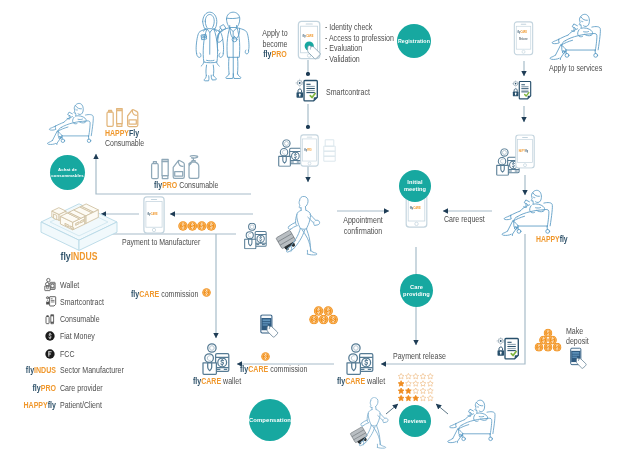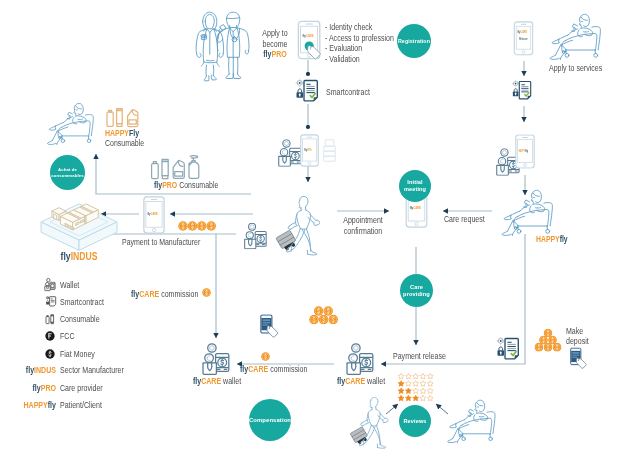--- a/index.html
+++ b/index.html
@@ -736,33 +736,33 @@
         <path d="M3.0,8.4 c0,-0.9 0.6,-1.5 1.3,-1.6 h3.6 c0.7,0.1 1.3,0.7 1.3,1.6 v11.6 c0,0.8 -0.5,1.3 -1.2,1.3 h-3.8 c-0.7,0 -1.2,-0.5 -1.2,-1.3 z"></path>
         <path d="M12.6,3.5 h5.6 v1.6 h-5.6 z"></path>
         <path d="M12.6,5.6 h5.6 v13.0 h-5.6 z"></path>
         <path d="M12.9,18.6 h5.0 v2.8 h-5.0 z"></path>
       </svg>
       <div class="lbl" style="left:16px;top:2.5px;font-size:8.6px"><span>Consumable</span></div>
     </div>
     <div style="position:relative;height:17.3px">
       <svg class="ico" style="left:1px;top:2.5px;width:10px;height:10px" viewBox="0 0 12 12">
         <circle cx="6" cy="6" r="5.6" fill="#1a1a1a"></circle>
+        <g fill="none" stroke="#fff" stroke-width="1.0" stroke-linecap="round">
+          <path d="M7.5,4.1 c-0.5,-0.45 -1.3,-0.6 -2.0,-0.35 c-0.85,0.3 -1.0,1.35 -0.2,1.75 l1.5,0.75 c0.9,0.45 0.75,1.6 -0.2,1.9 c-0.75,0.25 -1.55,0.05 -2.05,-0.45"></path>
+          <path d="M6.0,2.7 v1.0 M6.0,8.3 v1.0"></path>
+        </g>
+      </svg>
+      <div class="lbl" style="left:16px;top:2.5px;font-size:8.6px"><span>Fiat Money</span></div>
+    </div>
+    <div style="position:relative;height:17.3px">
+      <svg class="ico" style="left:1px;top:2.5px;width:10px;height:10px" viewBox="0 0 12 12">
+        <circle cx="6" cy="6" r="5.6" fill="#1a1a1a"></circle>
         <path d="M4.6,3.3 h2.9 M4.6,6.0 h2.2 M4.6,3.3 v5.4" fill="none" stroke="#fff" stroke-width="1.0" stroke-linecap="round"></path>
       </svg>
       <div class="lbl" style="left:16px;top:2.5px;font-size:8.6px"><span>FCC</span></div>
-    </div>
-    <div style="position:relative;height:17.3px">
-      <svg class="ico" style="left:1px;top:2.5px;width:10px;height:10px" viewBox="0 0 12 12">
-        <circle cx="6" cy="6" r="5.6" fill="#1a1a1a"></circle>
-        <g fill="none" stroke="#fff" stroke-width="1.0" stroke-linecap="round">
-          <path d="M7.5,4.1 c-0.5,-0.45 -1.3,-0.6 -2.0,-0.35 c-0.85,0.3 -1.0,1.35 -0.2,1.75 l1.5,0.75 c0.9,0.45 0.75,1.6 -0.2,1.9 c-0.75,0.25 -1.55,0.05 -2.05,-0.45"></path>
-          <path d="M6.0,2.7 v1.0 M6.0,8.3 v1.0"></path>
-        </g>
-      </svg>
-      <div class="lbl" style="left:16px;top:2.5px;font-size:8.6px"><span>Fiat Money</span></div>
     </div>
     <div style="position:relative;height:17.3px">
       <div class="lbl" style="left:-54px;top:2px;font-size:8.6px;text-align:right;width:66px;transform-origin:100% 0;transform:scaleX(.82)"><b class="fly">fly</b><b class="or">INDUS</b></div>
       <div class="lbl" style="left:16px;top:2px;font-size:8.6px"><span>Sector Manufacturer</span></div>
     </div>
     <div style="position:relative;height:17.3px">
       <div class="lbl" style="left:-54px;top:2px;font-size:8.6px;text-align:right;width:66px;transform-origin:100% 0;transform:scaleX(.82)"><b class="fly">fly</b><b class="or">PRO</b></div>
       <div class="lbl" style="left:16px;top:2px;font-size:8.6px"><span>Care provider</span></div>
     </div>
     <div style="position:relative;height:17.3px">

